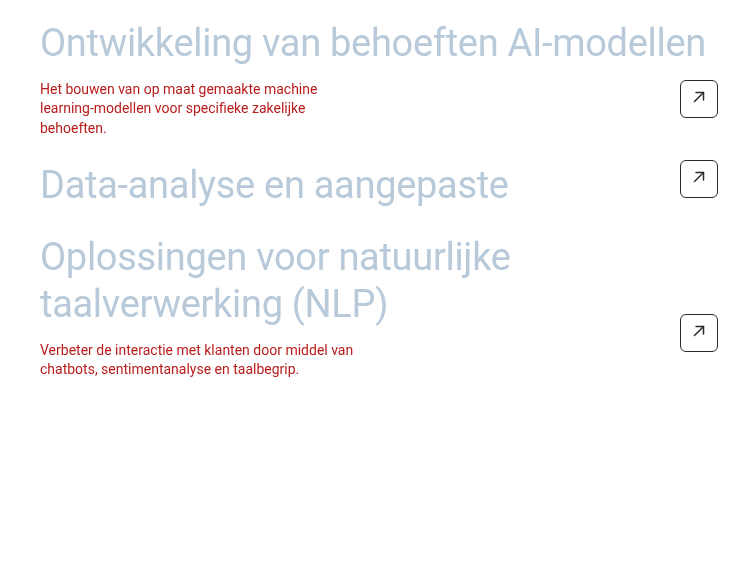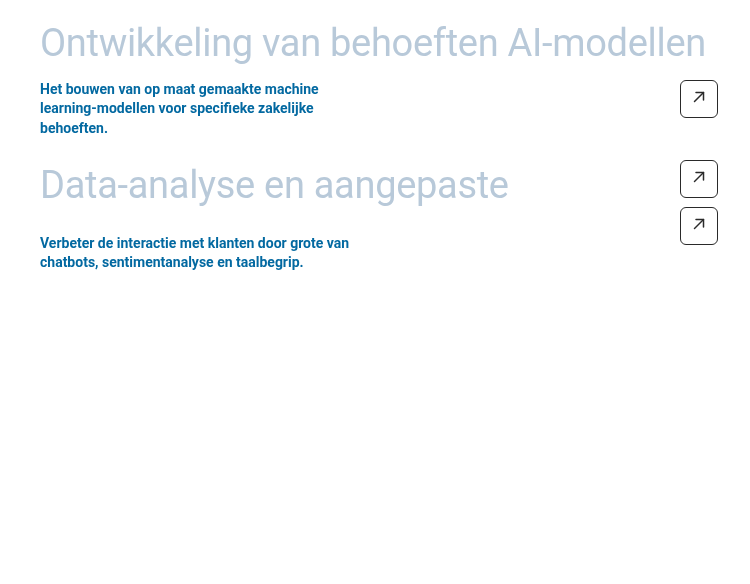--- a/index.html
+++ b/index.html
@@ -21,22 +21,22 @@
     .heading {
       font-size: 38px;
       font-weight: 400;
       color: #b8c9d9;
       line-height: 1.25;
       letter-spacing: -0.3px;
       margin-bottom: 12px;
     }
     .description {
       font-size: 14px;
-      font-weight: 700;
-      color: #0369a1;
+      font-weight: 400;
+      color: #b91c1c;
       line-height: 1.4;
       max-width: 320px;
     }
     .arrow-button {
       position: absolute;
       right: -8px;
       bottom: 8px;
       width: 38px;
       height: 38px;
       border: 1.5px solid #2a2a2a;
@@ -83,21 +83,22 @@
     <span>
       <svg viewBox="0 0 24 24" fill="none" stroke="#2a2a2a" stroke-width="2" stroke-linecap="round" stroke-linejoin="round">
         <line x1="6" y1="18" x2="18" y2="6"></line>
         <polyline points="8 6 18 6 18 16"></polyline>
       </svg>
     </span>
   </div>
 </div>
 
 <div class="section section-3">
-  <p class="description">Verbeter de interactie met klanten door grote van chatbots, sentimentanalyse en taalbegrip.</p>
+  <h2 class="heading">Oplossingen voor natuurlijke taalverwerking (NLP)</h2>
+  <p class="description">Verbeter de interactie met klanten door middel van chatbots, sentimentanalyse en taalbegrip.</p>
   <div class="arrow-button">
     <span>
       <svg viewBox="0 0 24 24" fill="none" stroke="#2a2a2a" stroke-width="2" stroke-linecap="round" stroke-linejoin="round">
         <line x1="6" y1="18" x2="18" y2="6"></line>
         <polyline points="8 6 18 6 18 16"></polyline>
       </svg>
     </span>
   </div>
 </div>
 

